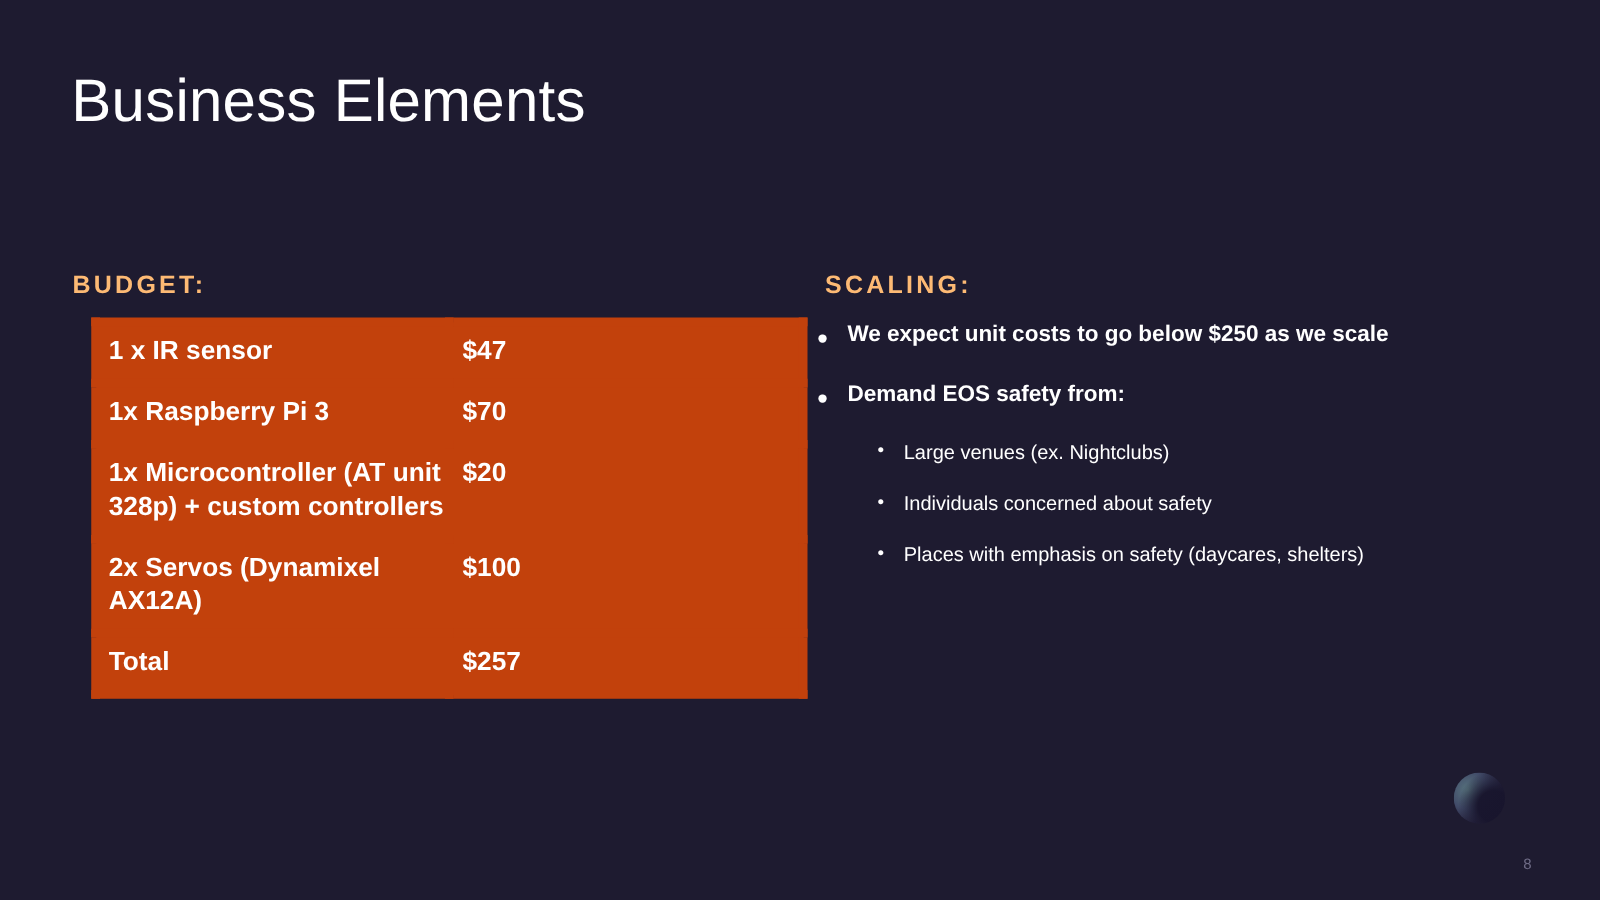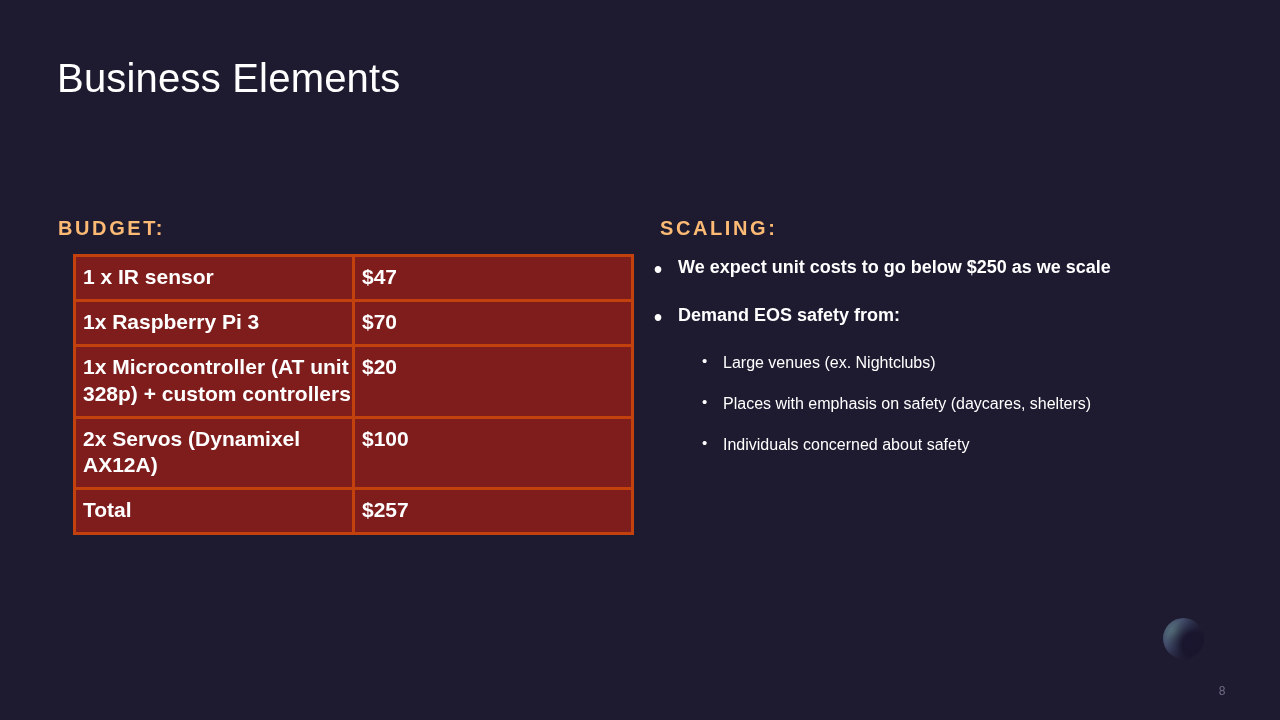--- a/index.html
+++ b/index.html
@@ -15,21 +15,21 @@
     overflow: hidden;
     font-family: "Liberation Sans", sans-serif;
     -webkit-font-smoothing: antialiased;
   }
 
   
   .slide-title {
     position: absolute;
     left: 57px;
     top: 56px;
-    font-size: 40px;
+    font-size: 48px;
     font-weight: 300;
     letter-spacing: 0.2px;
     color: #ffffff;
     line-height: 1.1;
     white-space: nowrap;
   }
 
   
   .section-label {
     position: absolute;
@@ -45,22 +45,22 @@
   
   .budget-table {
     position: absolute;
     left: 73px;
     top: 254px;
     width: 540px;
     border-collapse: collapse;
     table-layout: fixed;
   }
   .budget-table td {
-    border: 3px solid #c2410c;
-    background: #7f1d1d;
+    border: 7px solid #c2410c;
+    background: #c2410c;
     color: #ffffff;
     font-size: 21px;
     font-weight: bold;
     line-height: 1.28;
     padding: 7px 0 8px 7px;
     vertical-align: top;
   }
   .budget-table td.col-item  { width: 269px; }
   .budget-table td.col-price { width: 269px; }
 
@@ -170,22 +170,22 @@
 
   <div class="section-label label-scaling">SCALING:</div>
 
   <div class="scaling-list">
     <div class="bullet-l1">We expect unit costs to go below $250 as we scale</div>
 
     <div class="bullet-l1">Demand EOS safety from:</div>
 
     <div class="sub-list">
       <div class="bullet-l2">Large venues (ex. Nightclubs)</div>
+      <div class="bullet-l2">Individuals concerned about safety</div>
       <div class="bullet-l2">Places with emphasis on safety (daycares, shelters)</div>
-      <div class="bullet-l2">Individuals concerned about safety</div>
     </div>
   </div>
 
   <div class="sphere"></div>
 
   <div class="page-number">8</div>
 
 </div>
 
 </body></html>

